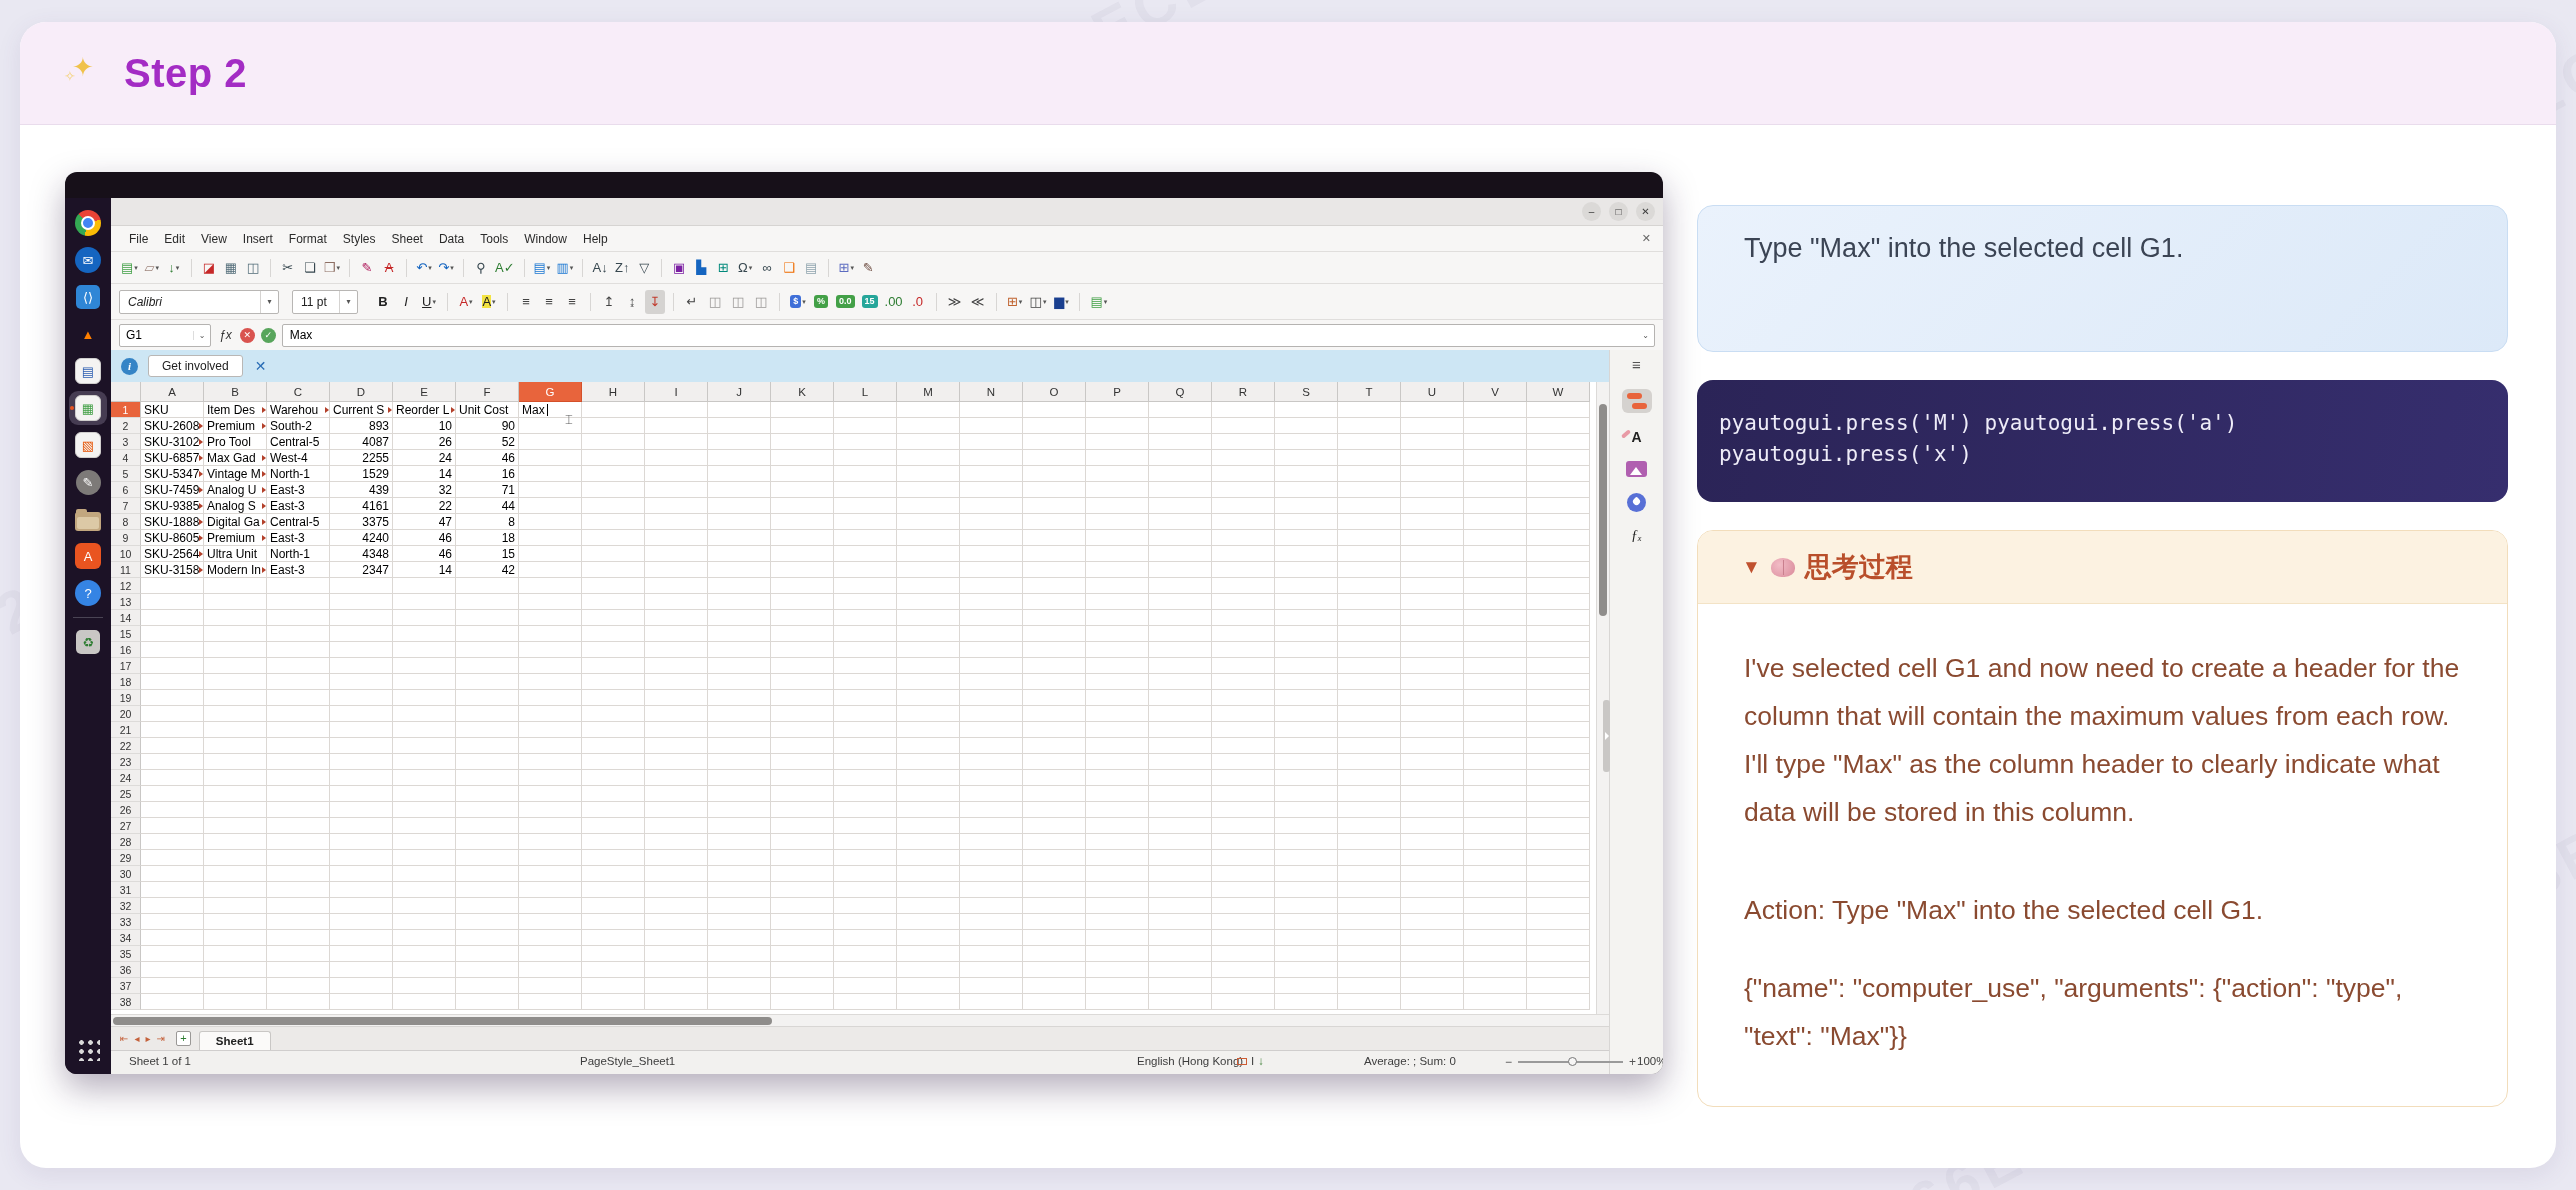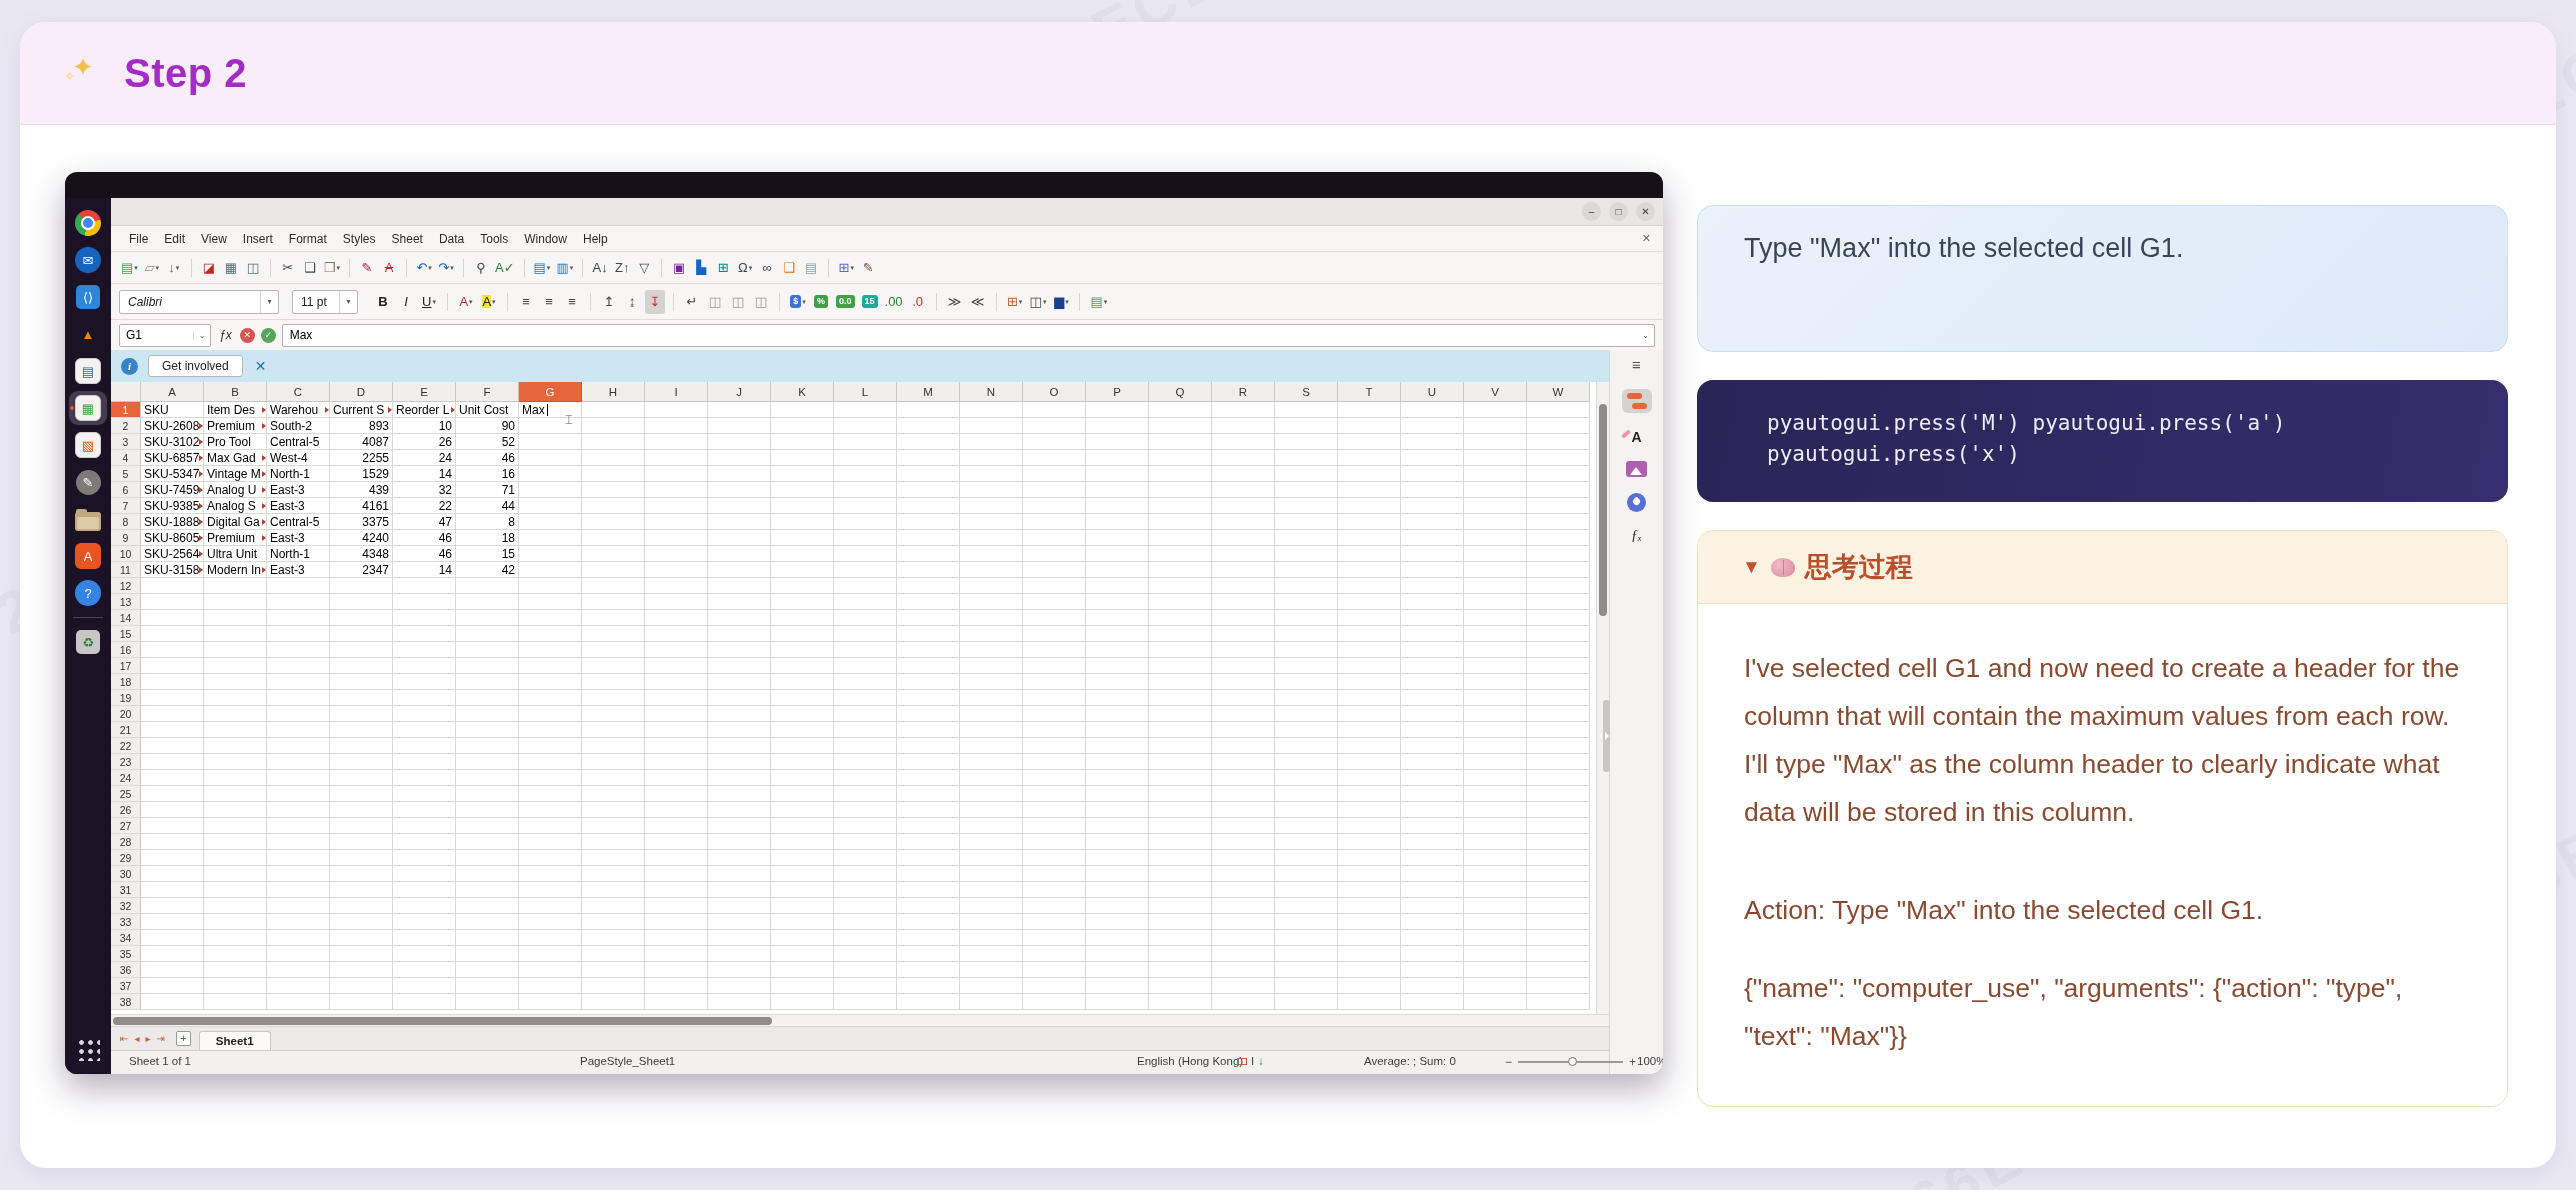--- a/index.html
+++ b/index.html
@@ -194,21 +194,21 @@
   .sb-nav::after { content:""; position:absolute; left:6px; top:5px; width:7px; height:7px; background:#fff; transform:rotate(45deg); border-radius:1px 50% 50% 50%; }
   .sb-fx { font-size:14px; color:#222; font-family:"Liberation Serif",serif; font-style:italic; }
 
   
   .rightcol { position:absolute; left:1697px; top:205px; width:811px; }
   .panel-action { background:linear-gradient(135deg,#eaf2fc,#dce9f8); border:1px solid #c9ddf3; border-radius:16px;
                   height:147px; padding:27px 46px; }
   .action-title { color:#1d4fd7; font-size:26px; font-weight:bold; margin-bottom:14px; }
   .action-text  { color:#3b4454; font-size:27px; }
   .panel-code { margin-top:28px; background:linear-gradient(100deg,#2b2457,#362e6e); border-radius:16px;
-                height:122px; padding:28px 70px; font-family:"DejaVu Sans Mono","Liberation Mono",monospace;
+                height:122px; padding:28px 22px; font-family:"DejaVu Sans Mono","Liberation Mono",monospace;
                 font-size:21px; color:#eeecf8; line-height:31px; white-space:pre-wrap; }
   .panel-think { margin-top:28px; border:1px solid #f2ddbb; border-radius:16px; overflow:hidden; background:#fff; height:577px; }
   .think-header { background:#fcf2e1; border-bottom:1px solid #f3e3c6; height:73px; display:flex; align-items:center;
                   padding-left:44px; gap:10px; }
   .think-tri { color:#c0512e; font-size:19px; }
   .brain { width:24px; height:19px; background:radial-gradient(circle at 35% 35%,#f2bcc6,#d98a9a); border-radius:50% 50% 44% 44%;
            position:relative; }
   .brain::after { content:""; position:absolute; left:50%; top:2px; bottom:2px; width:1.5px; background:#c97f8e; }
   .think-title { color:#b94f2b; font-size:27px; font-weight:bold; }
   .think-body { padding:40px 46px 0; color:#8a4a30; font-size:26.5px; line-height:48px; }

